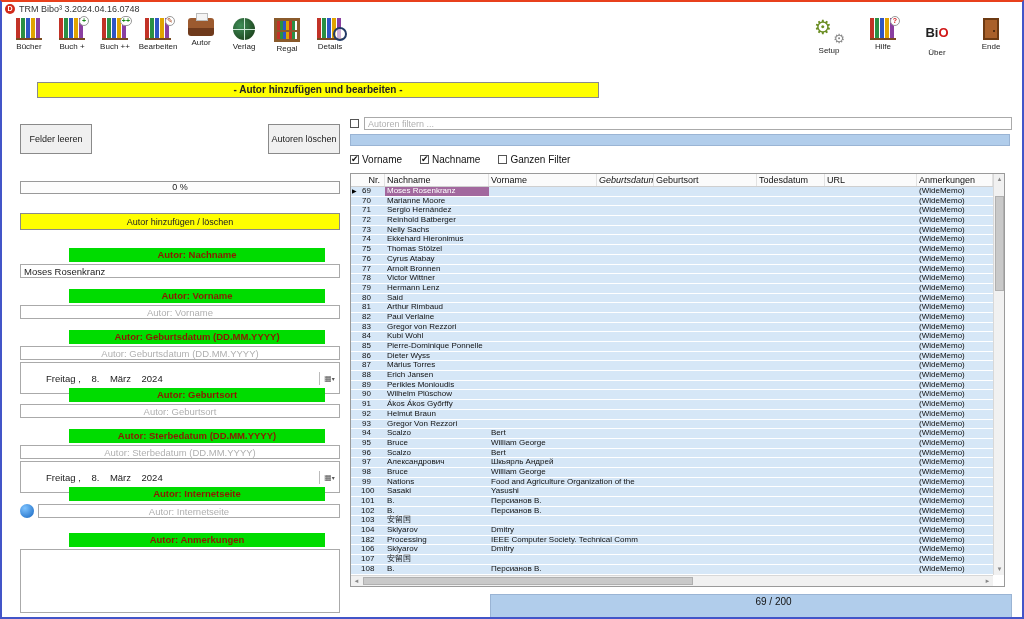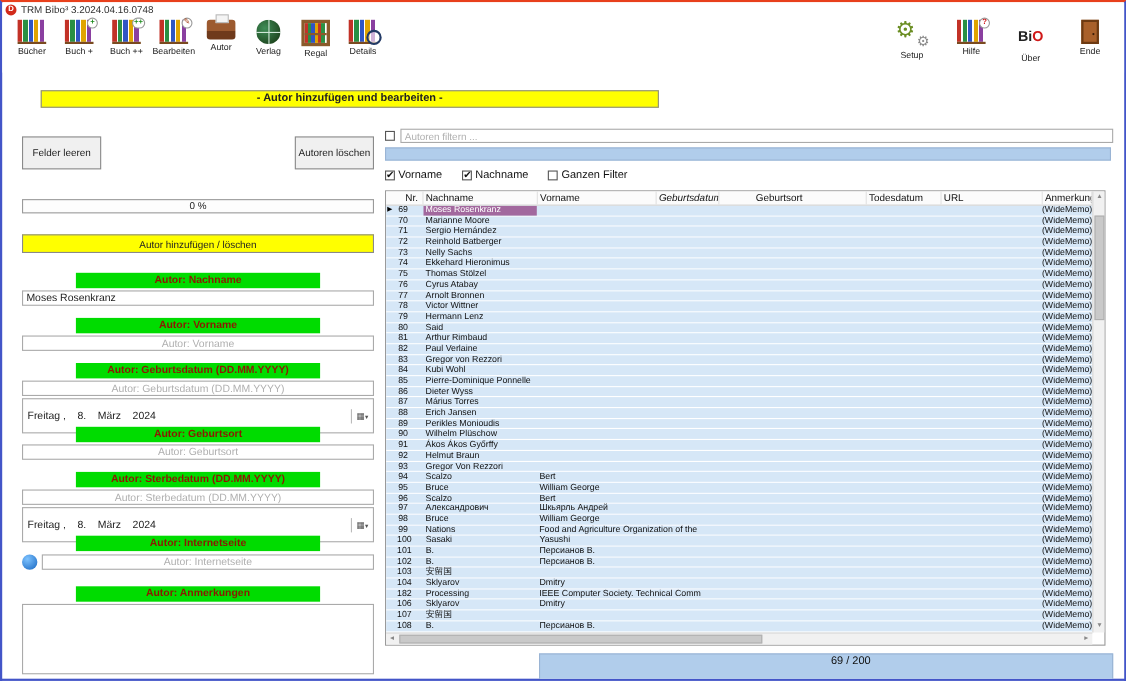--- a/index.html
+++ b/index.html
@@ -49,25 +49,25 @@
   
   .banner { position:absolute; top:80px; left:35px; width:562px; height:16px; background:#ffff00; border:1px solid #8a8a8a; font-size:10px; font-weight:bold; color:#222; text-align:center; line-height:14px; }
 
   
   .left-panel { position:absolute; top:115px; left:18px; width:320px; height:498px; }
   .left-panel > * { position:absolute; }
   .btn { background:#f0f0f0; border:1px solid #8a8a8a; font-size:9px; color:#222; font-family:inherit; cursor:pointer; }
   .btn.load { background:#a5c0a0; border-color:#6f8a6a; }
   .btn.submit { background:#ffff00; border-color:#8a8a8a; }
   .progress { background:#fdfdfd; border:1px solid #9a9a9a; font-size:9px; text-align:center; line-height:11px; color:#222; }
-  .glabel { left:49px; width:222px; height:14px; background:#00dc00; color:#8b1a00; font-size:9.5px; font-weight:bold; text-align:center; line-height:14px; }
+  .glabel { left:49px; width:256px; height:14px; background:#00dc00; color:#8b1a00; font-size:9.5px; font-weight:bold; text-align:center; line-height:14px; }
   .inp { left:0; width:320px; height:14px; border:1px solid #aaa; font-size:9.5px; color:#222; padding:0 3px; font-family:inherit; background:#fff; }
   .inp.center { text-align:center; }
   .inp::placeholder { color:#b0b0b0; }
-  .daterow { left:0; width:320px; height:32px; border:1px solid #aaa; background:#fff; display:flex; align-items:center; cursor:pointer; }
+  .daterow { left:0; width:320px; height:32px; border:1px solid #aaa; background:#fff; display:flex; align-items:center; cursor:pointer;padding-left:21px; }
   .datetext { flex:1; font-size:9.5px; color:#222; padding-left:4px; white-space:pre; }
   .dropbtn { width:20px; height:13px; border-left:1px solid #bbb; font-size:8px; color:#555; text-align:center; line-height:13px; }
   .dropbtn::before { content:"\25A6"; } .dropbtn::after { content:"\25BE"; font-size:6px; }
   .webrow { left:0; width:320px; height:16px; display:flex; align-items:center; gap:4px; }
   .globe { width:14px; height:14px; border-radius:50%; background:radial-gradient(circle at 35% 30%, #7ec3ff, #1565c0); flex:0 0 auto; cursor:pointer; }
   .notes { left:0; width:320px; height:64px; border:1px solid #aaa; resize:none; font-family:inherit; font-size:9.5px; background:#fff; }
 
   
   .right-panel { position:absolute; top:115px; left:348px; width:662px; height:498px; }
   .filter-row { display:flex; align-items:center; gap:5px; height:13px; }
@@ -83,21 +83,21 @@
   .grid { position:relative; margin-top:8px; width:655px; height:414px; border:1px solid #9a9a9a; background:#fff; }
   .ghead { display:flex; height:13px; margin-right:11px; background:#fbfbfb; border-bottom:1px solid #cfcfcf; font-size:9px; line-height:12px; color:#111; }
   .hc { border-right:1px solid #e2e2e2; padding-left:2px; overflow:hidden; white-space:nowrap; }
   .gbody { height:388px; margin-right:11px; overflow:hidden; }
   .trow { display:flex; height:9.7px; background:#d6e7f7; border-bottom:1px solid #fff; font-size:8px; line-height:8.5px; color:#111; }
   .tc { padding-left:2px; white-space:nowrap; overflow:visible; }
   .w-hnr { width:34px; text-align:right; padding-right:4px; }
   .w-sel { width:10px; padding-left:1px; font-size:6px; color:#000; }
   .w-num { width:24px; text-align:right; padding-right:14px; padding-left:0; }
   .w-nach { width:104px; } .w-vor { width:108px; } .w-gdat { width:57px;font-style:italic; }
-  .w-gort { width:103px;margin-left:31px; } .w-tdat { width:68px; } .w-url { width:92px; }
+  .w-gort { width:103px; } .w-tdat { width:68px; } .w-url { width:92px; }
   .w-anm { flex:1; }
   .selcell { background:#a2689e; color:#fff; }
 
   .vscroll { position:absolute; top:0; right:0; bottom:11px; width:11px; background:#f1f1f1; border-left:1px solid #d8d8d8; }
   .vthumb { position:absolute; top:22px; left:1px; width:9px; height:95px; background:#c9c9c9; border:1px solid #b0b0b0; }
   .varr { position:absolute; left:0; width:11px; height:11px; font-size:6px; color:#888; text-align:center; line-height:11px; }
   .varr.up { top:0; } .varr.up::before { content:"\25B2"; }
   .varr.dn { bottom:0; } .varr.dn::before { content:"\25BC"; }
   .hscroll { position:absolute; bottom:0; left:0; right:11px; height:11px; background:#f1f1f1; border-top:1px solid #d8d8d8; }
   .hthumb { position:absolute; left:12px; top:1px; height:8px; width:330px; background:#c9c9c9; border:1px solid #b0b0b0; }

